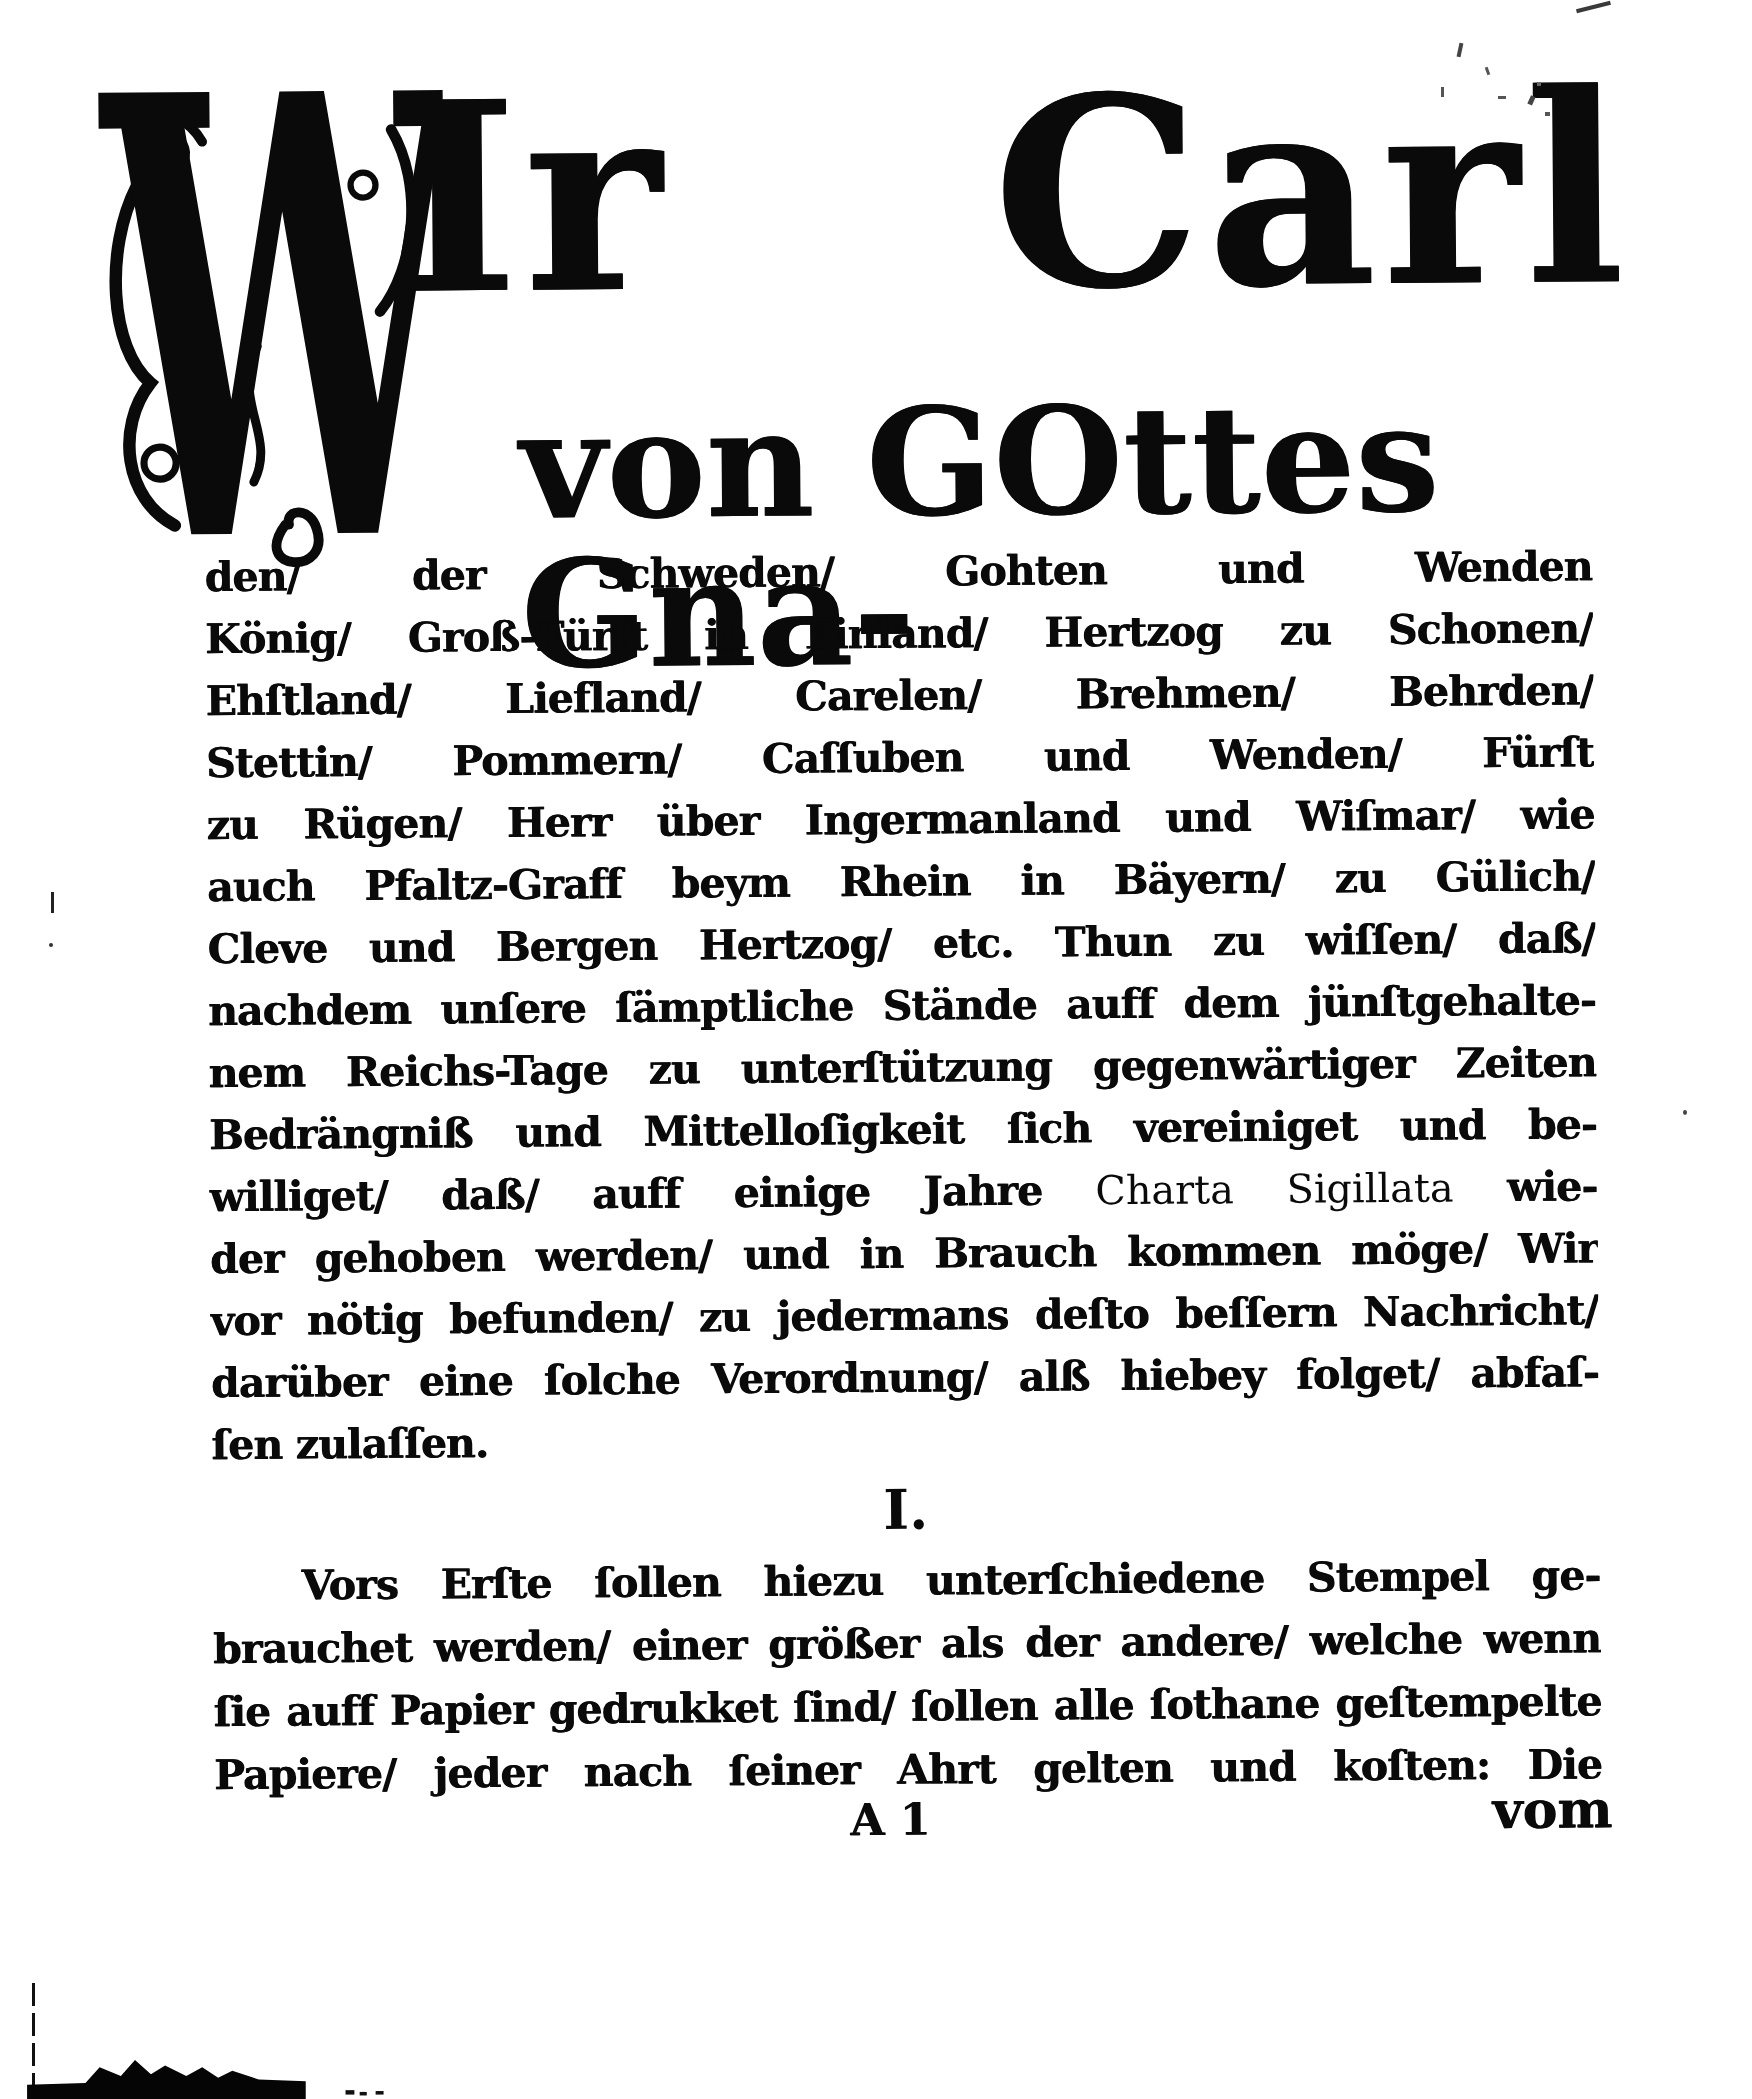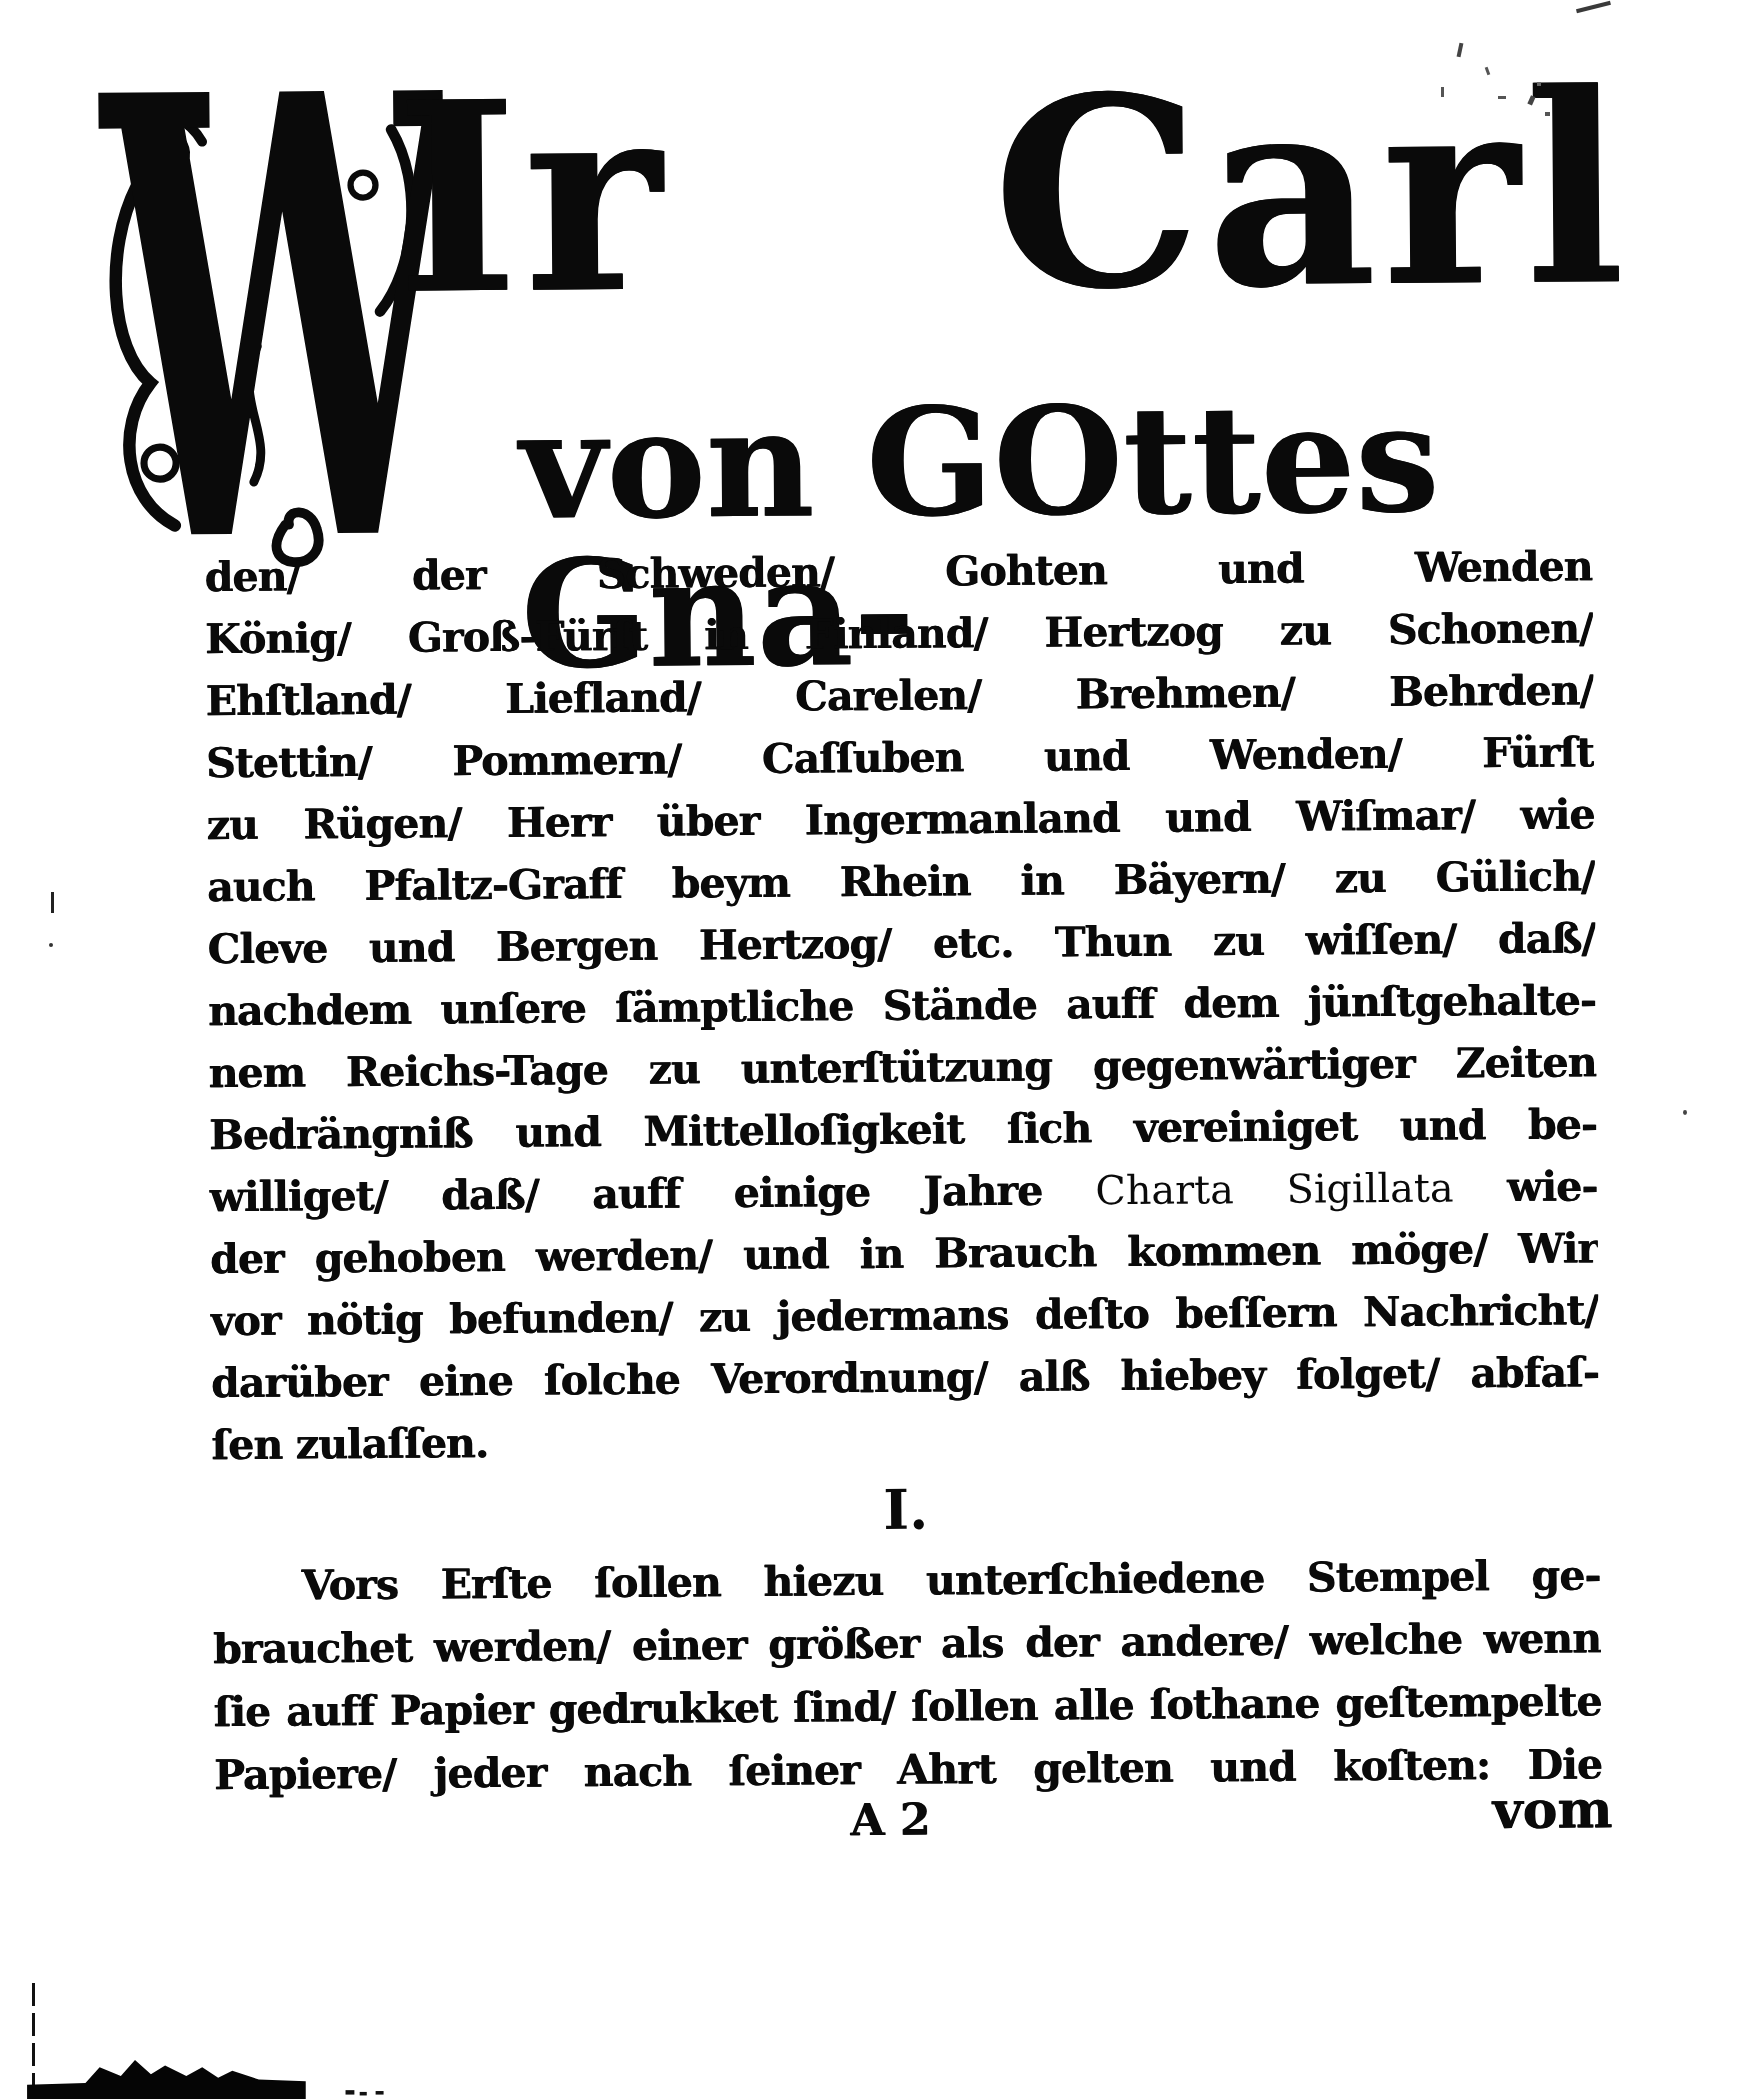--- a/index.html
+++ b/index.html
@@ -88,21 +88,21 @@
 
     <div class="secnum">I.</div>
 
     <div class="para2 frak">
       <div class="jline indent">Vors Erſte ſollen hiezu unterſchiedene Stempel ge-</div>
       <div class="jline">brauchet werden/ einer größer als der andere/ welche wenn</div>
       <div class="jline">ſie auff Papier gedrukket ſind/ ſollen alle ſothane geſtempelte</div>
       <div class="jline">Papiere/ jeder nach ſeiner Ahrt gelten und koſten: Die</div>
     </div>
 
-    <div class="sig frak">A 2</div>
+    <div class="sig frak">A 1</div>
     <div class="catch frak">vom</div>
   </div>
 
   <div class="art" style="left:1576px;top:5.3px;width:35px;height:4.4px;background:#3a3a3a;transform:rotate(-14deg);"></div>
   <div class="art" style="left:1458px;top:43px;width:3.5px;height:14px;background:#444;transform:rotate(12deg);"></div>
   <div class="art" style="left:1441px;top:87px;width:2.7px;height:9.8px;background:#555;"></div>
   <div class="art" style="left:1486px;top:67px;width:2.7px;height:8px;background:#555;transform:rotate(-20deg);"></div>
   <div class="art" style="left:1498px;top:96px;width:8px;height:2.7px;background:#555;"></div>
   <div class="art" style="left:1529px;top:96px;width:5.3px;height:8.9px;background:#444;transform:rotate(24deg);"></div>
   <div class="art" style="left:1545px;top:112px;width:5.3px;height:3.5px;background:#555;"></div>

